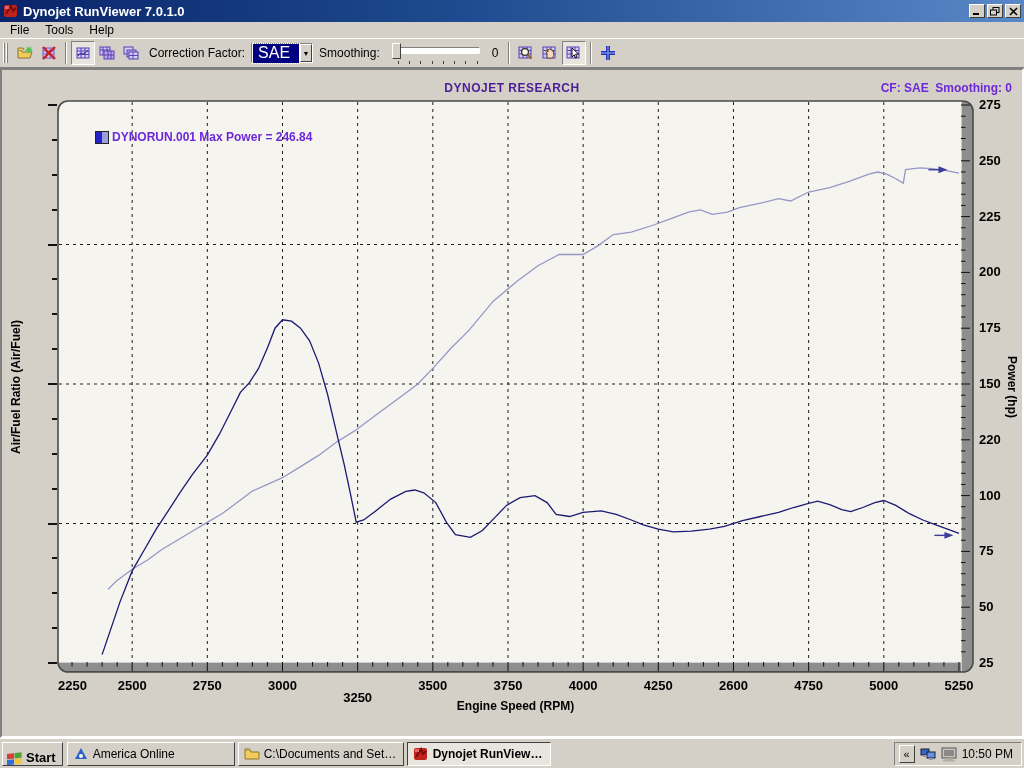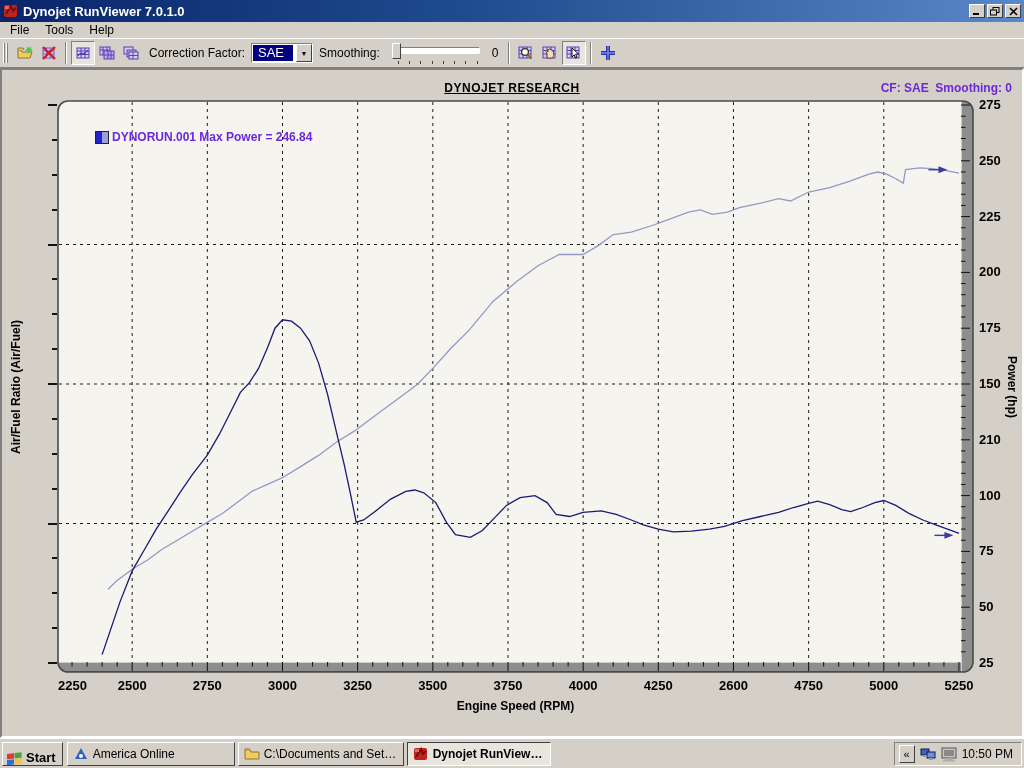--- a/index.html
+++ b/index.html
@@ -24,36 +24,36 @@
     display:flex;align-items:center;padding:0 2px;font-size:12px;}
   .gripper{width:7px;height:20px;margin:0 3px 0 1px;
     background:linear-gradient(to right,#fff 0 1px,#808080 1px 2px,transparent 2px 3px,#fff 3px 4px,#808080 4px 5px,transparent 5px);}
   .tbtn{width:24px;height:24px;display:flex;align-items:center;justify-content:center;
     background:transparent;border:1px solid transparent;padding:0;}
   .tbtn.pressed{border-color:#808080 #fff #fff #808080;background:#e8e5de;}
   .tsep{width:2px;height:22px;border-left:1px solid #808080;border-right:1px solid #fff;margin:0 4px;}
   .tlabel{margin:0 6px;white-space:nowrap;}
   .combo{display:flex;width:62px;height:20px;border:1px solid;border-color:#808080 #fff #fff #808080;background:#fff;}
   .combo-field{flex:1;display:flex;align-items:center;padding:1px;}
-  .combo-sel{background:#000080;color:#fff;padding:0 9px 1px 5px;font-size:13px;outline:1px dotted #ffe;}
+  .combo-sel{background:#000080;color:#fff;padding:0 9px 1px 5px;font-size:16px;outline:1px dotted #ffe;}
   .combo-btn{width:16px;background:#d4d0c8;border:1px solid;border-color:#fff #404040 #404040 #fff;
     font-size:7px;display:flex;align-items:center;justify-content:center;color:#000;}
   .slider{position:relative;width:92px;height:24px;margin:0 4px;}
   .slider-track{position:absolute;left:6px;right:2px;top:6px;height:7px;background:#fff;
     border:1px solid;border-color:#808080 #fff #fff #808080;border-radius:2px;}
   .slider-thumb{position:absolute;left:2px;top:2px;width:9px;height:16px;background:#d4d0c8;
     border:1px solid;border-color:#fff #404040 #404040 #fff;}
   .slider-ticks{position:absolute;left:8px;right:4px;top:20px;height:3px;display:flex;justify-content:space-between;}
   .slider-ticks i{width:1px;height:3px;background:#404040;}
 
   
   .chart-panel{position:absolute;top:68px;left:0;width:1024px;height:670px;background:#d4d0c8;
     border:2px solid;border-color:#808080 #fff #fff #808080;}
   .chart-title{position:absolute;left:0;right:0;top:11px;text-align:center;
-    font-weight:bold;font-size:12px;letter-spacing:.5px;color:#000000;text-decoration:underline;}
+    font-weight:bold;font-size:12px;letter-spacing:.5px;color:#4c1d95;}
   .chart-cf{position:absolute;right:10px;top:11px;font-weight:bold;font-size:12px;white-space:pre;color:#6d28d9;}
   #plot{position:absolute;left:55px;top:30px;width:917px;height:573px;}
   #plot svg{display:block;}
   .legend{position:absolute;left:38px;top:30px;display:flex;align-items:center;}
   .legend-swatch{width:14px;height:13px;border:1px solid #222;display:flex;margin-right:3px;}
   .legend-swatch i{flex:1;}
   .legend-label{font-weight:bold;font-size:12px;color:#6d28d9;white-space:pre;}
   .ylab,.xlab{position:absolute;font-weight:bold;font-size:13px;color:#000;white-space:nowrap;}
   #left-labels div{position:absolute;width:30px;text-align:right;}
   #right-labels div{position:absolute;left:0;}
@@ -252,21 +252,21 @@
       <i style="top: 38.875px; width: 5px;"></i>
       <i style="top: 4px; width: 9px;"></i>
     </div>
   <div id="right-labels" class="ylab" style="left:977px;top:30px;width:30px;height:573px;">
       <div style="top: -3px;">275</div>
       <div style="top: 52.8px;">250</div>
       <div style="top: 109px;">225</div>
       <div style="top: 164.4px;">200</div>
       <div style="top: 220.2px;">175</div>
       <div style="top: 276px;">150</div>
-      <div style="top: 331.8px;">210</div>
+      <div style="top: 331.8px;">220</div>
       <div style="top: 387.6px;">100</div>
       <div style="top: 443.4px;">75</div>
       <div style="top: 499.2px;">50</div>
       <div style="top: 555px;">25</div>
     </div>
 
   <div id="plot">
       <svg width="917" height="573" viewBox="0 0 917 573">
         <defs>
           <clipPath id="pc">
@@ -420,21 +420,21 @@
         </span>
       <span class="legend-label">DYNORUN.001 Max Power = 246.84</span>
     </div>
   </div>
 
   <div id="x-labels" class="xlab" style="left:55px;top:608px;width:917px;height:16px;">
       <div style="left: -30px; top: 0px; text-align: right;">2250</div>
       <div style="left: 45.1639px; top: 0px;">2500</div>
       <div style="left: 120.328px; top: 0px;">2750</div>
       <div style="left: 195.492px; top: 0px;">3000</div>
-      <div style="left: 270.656px; top: 0px;">3250</div>
+      <div style="left: 270.656px; top: 12px;">3250</div>
       <div style="left: 345.82px; top: 0px;">3500</div>
       <div style="left: 420.984px; top: 0px;">3750</div>
       <div style="left: 496.148px; top: 0px;">4000</div>
       <div style="left: 571.311px; top: 0px;">4250</div>
       <div style="left: 646.475px; top: 0px;">2600</div>
       <div style="left: 721.639px; top: 0px;">4750</div>
       <div style="left: 796.803px; top: 0px;">5000</div>
       <div style="left: 871.967px; top: 0px;">5250</div>
     </div>
   <div class="x-axis-title">Engine Speed (RPM)</div>

